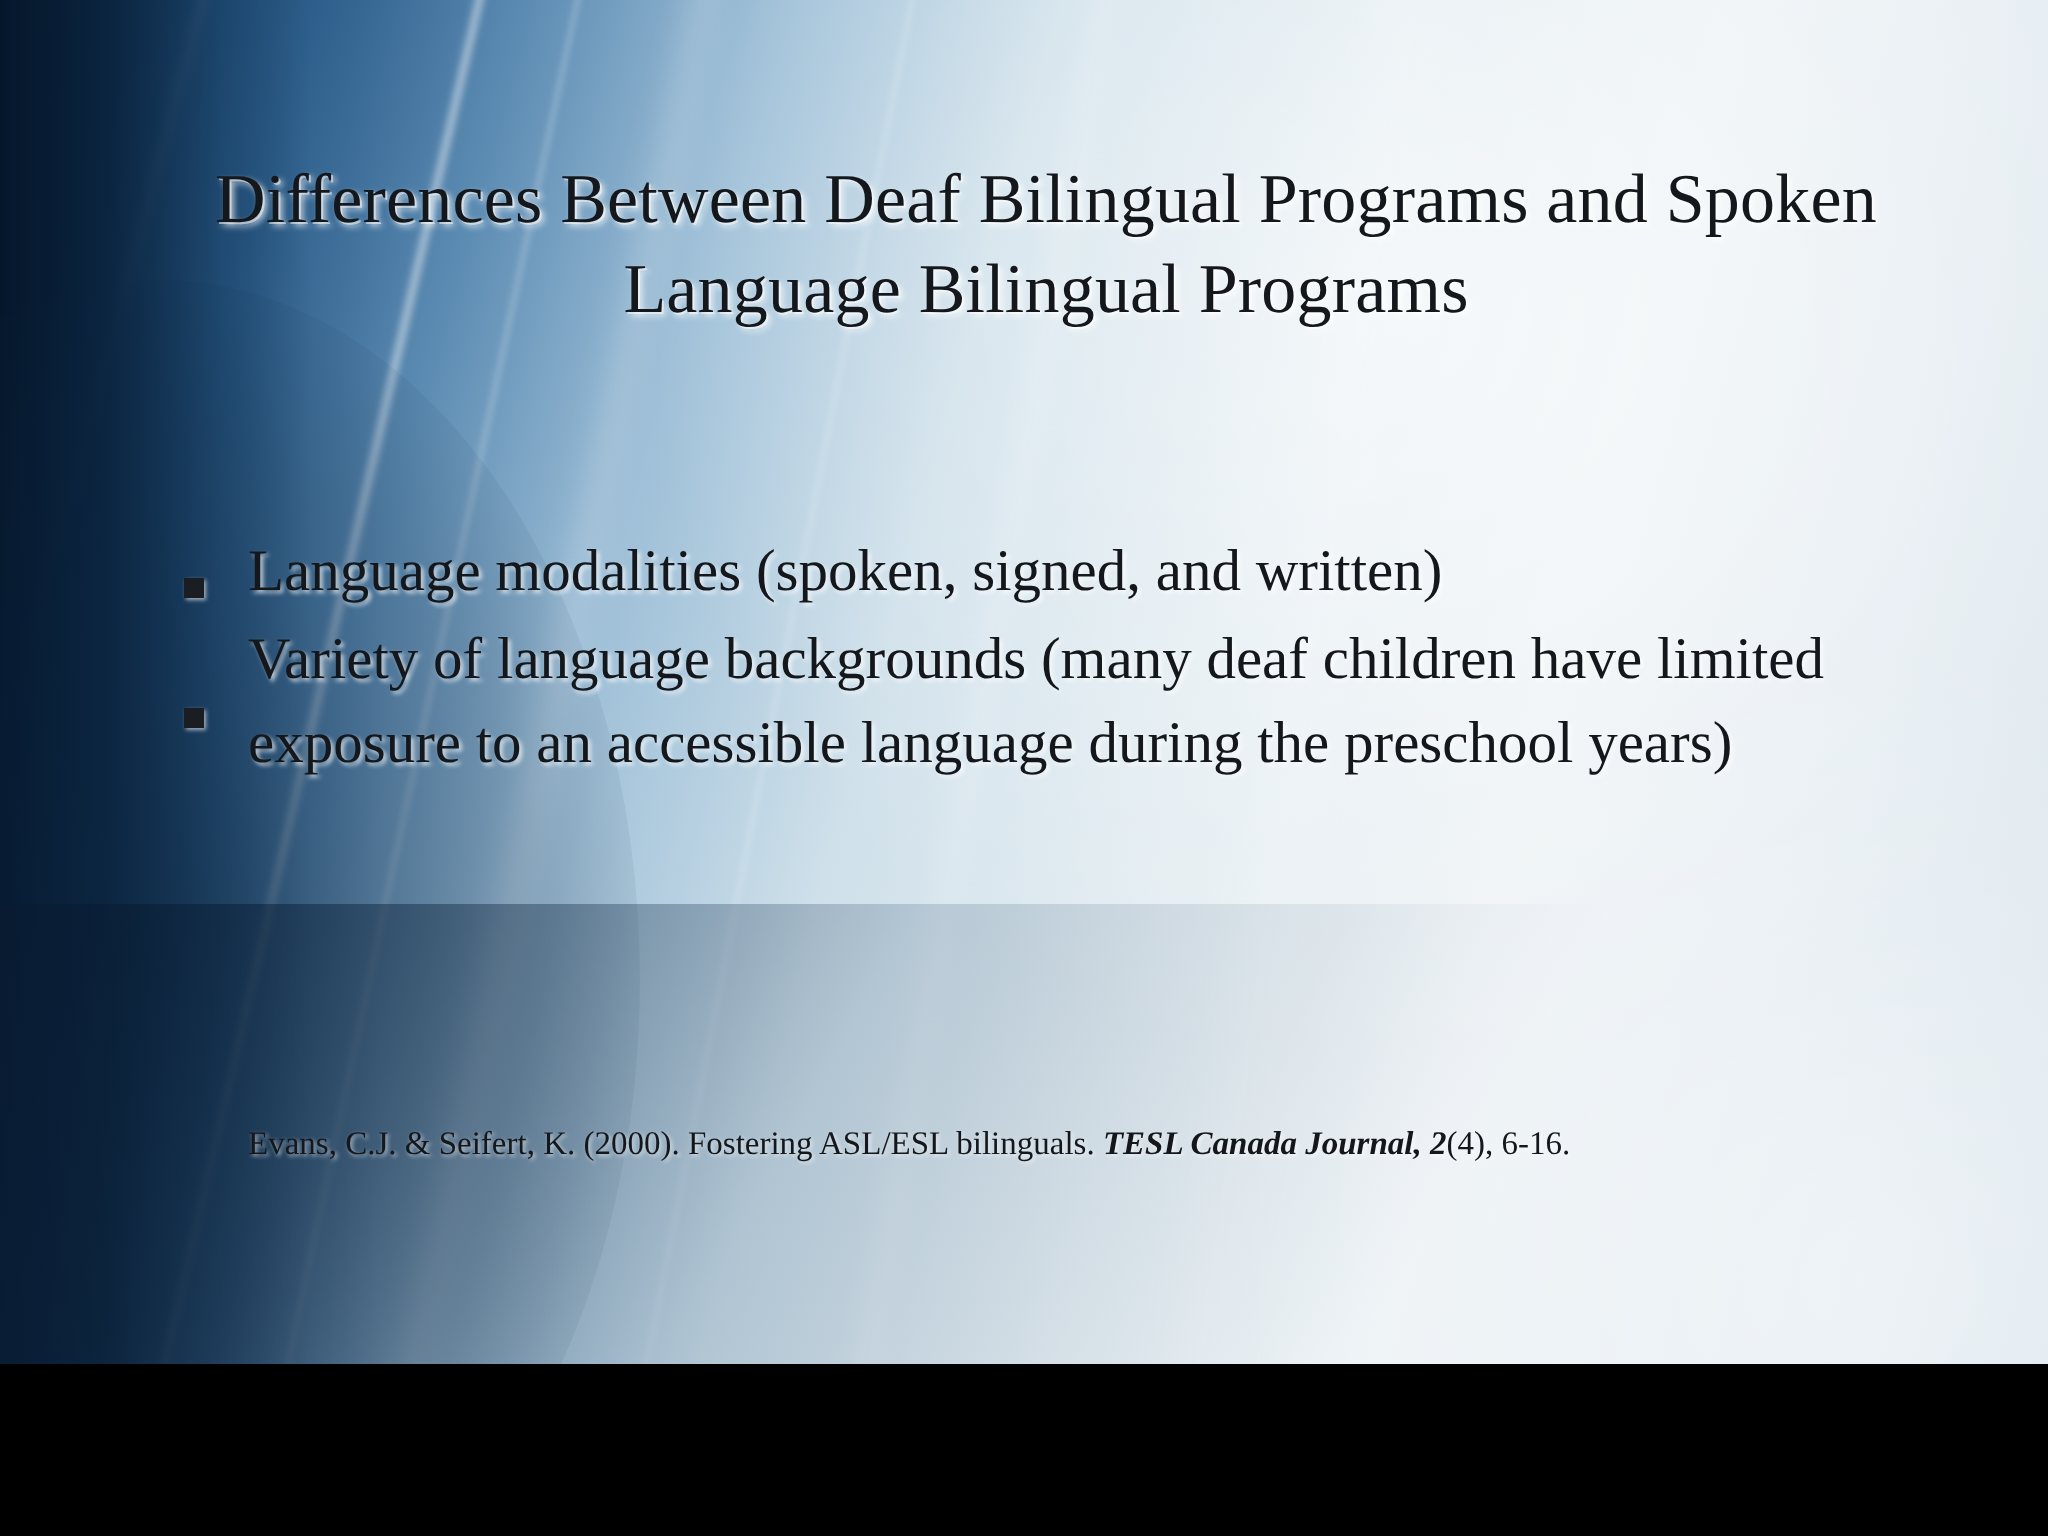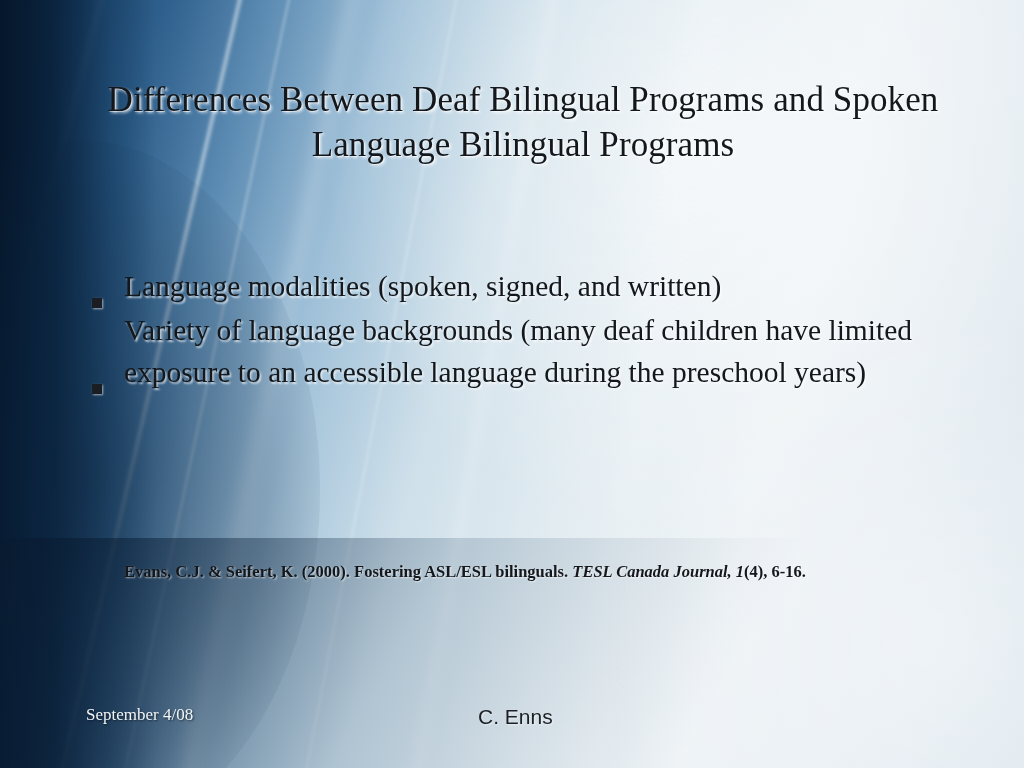--- a/index.html
+++ b/index.html
@@ -3,21 +3,21 @@
 <meta charset="utf-8">
 <style>
   html, body {
     margin: 0;
     padding: 0;
     background: #000;
   }
   .slide {
     position: relative;
     width: 1024px;
-    height: 768px;
+    height: 682px;
     overflow: hidden;
     font-family: "Liberation Serif", serif;
     background: #4d7c0f;
   }
 
   
   .bg-base {
     position: absolute;
     inset: 0;
     background:
@@ -116,21 +116,21 @@
 
   .bullets {
     position: absolute;
     left: 88px;
     top: 266px;
     width: 860px;
   }
   .bullet {
     position: relative;
     display: flex;
-    align-items: flex-end;
+    align-items: center;
     margin-bottom: 2px;
   }
   .bullet .marker {
     flex: 0 0 auto;
     width: 10px;
     height: 10px;
     background: #1a1d21;
     margin: 15px 22px 0 4px;
     box-shadow: 1px 1px 2px rgba(255,255,255,0.6);
   }
@@ -147,21 +147,21 @@
     left: 124px;
     top: 560px;
     width: 810px;
     font-size: 16.5px;
     line-height: 1.48;
     color: #14181c;
     text-shadow: 1px 1px 2px rgba(255,255,255,0.65);
     font-weight: bold;
   }
   .citation .ital { font-style: italic; }
-  .citation .reg { font-weight: bold; text-align: right; }
+  .citation .reg { font-weight: normal; text-align: right; }
 
   .footer-date {
     position: absolute;
     left: 86px;
     top: 705px;
     font-size: 17px;
     color: #f2f6f9;
     text-shadow: 1px 1px 2px rgba(0,0,0,0.55);
   }
   .footer-author {
@@ -201,19 +201,19 @@
       <div class="bullet">
         <span class="marker"></span>
         <span class="btext">Language modalities (spoken, signed, and written)</span>
       </div>
       <div class="bullet">
         <span class="marker"></span>
         <span class="btext">Variety of language backgrounds (many deaf children have limited exposure to an accessible language during the preschool years)</span>
       </div>
     </div>
 
-    <div class="citation"><span class="reg">Evans, C.J. &amp; Seifert, K. (2000). Fostering ASL/ESL bilinguals. </span><span class="ital">TESL Canada Journal, 1</span><span class="reg">(4), 6-16.</span></div>
+    <div class="citation"><span class="reg">Evans, C.J. &amp; Seifert, K. (2000). Fostering ASL/ESL bilinguals. </span><span class="ital">TESL Canada Journal, 2</span><span class="reg">(4), 6-16.</span></div>
 
     <div class="footer-date">September 4/08</div>
     <div class="footer-author">C. Enns</div>
 
   </div>
 </div>
 
 </body></html>

